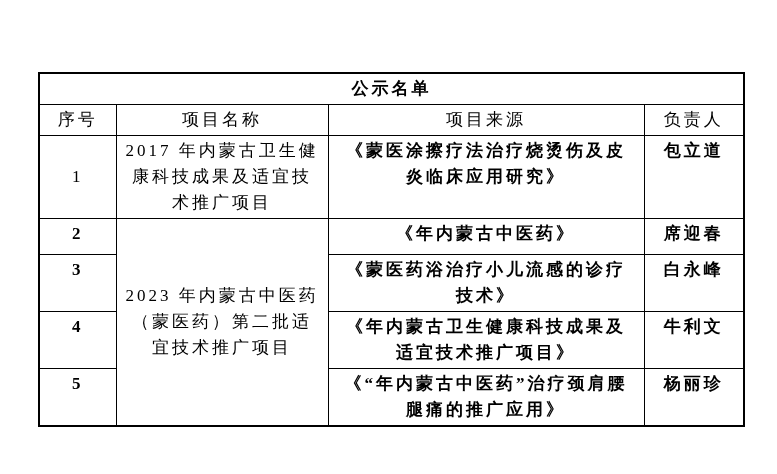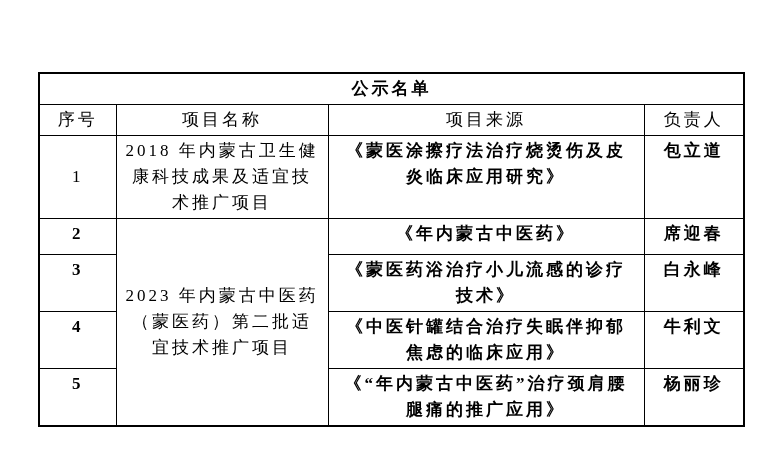--- a/index.html
+++ b/index.html
@@ -78,38 +78,38 @@
         <td colspan="4" class="title-cell">公示名单</td>
       </tr>
       <tr class="row-header">
         <td class="header-cell">序号</td>
         <td class="header-cell">项目名称</td>
         <td class="header-cell">项目来源</td>
         <td class="header-cell">负责人</td>
       </tr>
       <tr class="row-d1">
         <td class="v-mid">1</td>
-        <td class="v-mid">2018 年内蒙古卫生健康科技成果及适宜技术推广项目</td>
+        <td class="v-mid">2017 年内蒙古卫生健康科技成果及适宜技术推广项目</td>
         <td class="v-top">《蒙医涂擦疗法治疗烧烫伤及皮炎临床应用研究》</td>
         <td class="v-top">包立道</td>
       </tr>
       <tr class="row-d2">
         <td class="v-top">2</td>
         <td class="src-merged" rowspan="4">2023 年内蒙古中医药（蒙医药）第二批适宜技术推广项目</td>
         <td class="v-top">《年内蒙古中医药》</td>
         <td class="v-top">席迎春</td>
       </tr>
       <tr class="row-d3">
         <td class="v-top">3</td>
         <td class="v-top">《蒙医药浴治疗小儿流感的诊疗技术》</td>
         <td class="v-top">白永峰</td>
       </tr>
       <tr class="row-d4">
         <td class="v-top">4</td>
-        <td class="v-top">《中医针罐结合治疗失眠伴抑郁焦虑的临床应用》</td>
+        <td class="v-top">《年内蒙古卫生健康科技成果及适宜技术推广项目》</td>
         <td class="v-top">牛利文</td>
       </tr>
       <tr class="row-d5">
         <td class="v-top">5</td>
         <td class="v-top">《“年内蒙古中医药”治疗颈肩腰腿痛的推广应用》</td>
         <td class="v-top">杨丽珍</td>
       </tr>
     </tbody>
   </table>
 </div>

